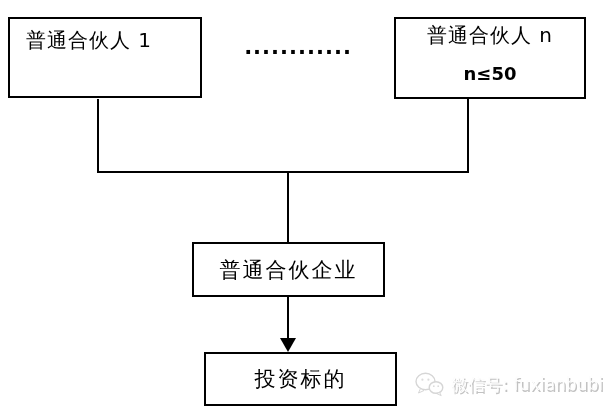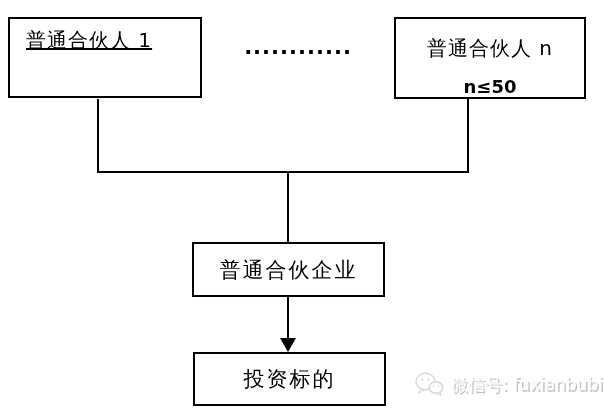--- a/index.html
+++ b/index.html
@@ -20,25 +20,24 @@
     box-sizing: border-box;
     border: 2px solid #000000;
     background: #ffffff;
     color: #000000;
   }
   .box-gp1 {
     left: 8px; top: 17px; width: 194px; height: 81px;
     padding: 8px 0 0 16px;
     font-size: 20px;
     letter-spacing: 1px;
-    text-decoration: underline;
   }
   .box-gpn {
     left: 394px; top: 17px; width: 192px; height: 82px;
-    padding-top: 16px;
+    padding-top: 3px;
     text-align: center;
     font-size: 20px;
     letter-spacing: 1px;
   }
   .box-gpn .sub {
     font-size: 18px;
     font-weight: bold;
     letter-spacing: 0;
     margin-top: 14px;
   }
@@ -52,21 +51,21 @@
     letter-spacing: 1px;
     color: #000000;
   }
   .box-enterprise {
     left: 192px; top: 242px; width: 193px; height: 55px;
     display: flex; align-items: center; justify-content: center;
     font-size: 21px;
     letter-spacing: 2px;
   }
   .box-target {
-    left: 193px; top: 352px; width: 193px; height: 54px;
+    left: 204px; top: 352px; width: 193px; height: 54px;
     display: flex; align-items: center; justify-content: center;
     font-size: 21px;
     letter-spacing: 2px;
   }
   .line {
     position: absolute;
     background: #000000;
   }
   .v-left   { left: 97px;  top: 99px;  width: 2px;   height: 74px; }
   .v-right  { left: 467px; top: 99px;  width: 2px;   height: 74px; }

